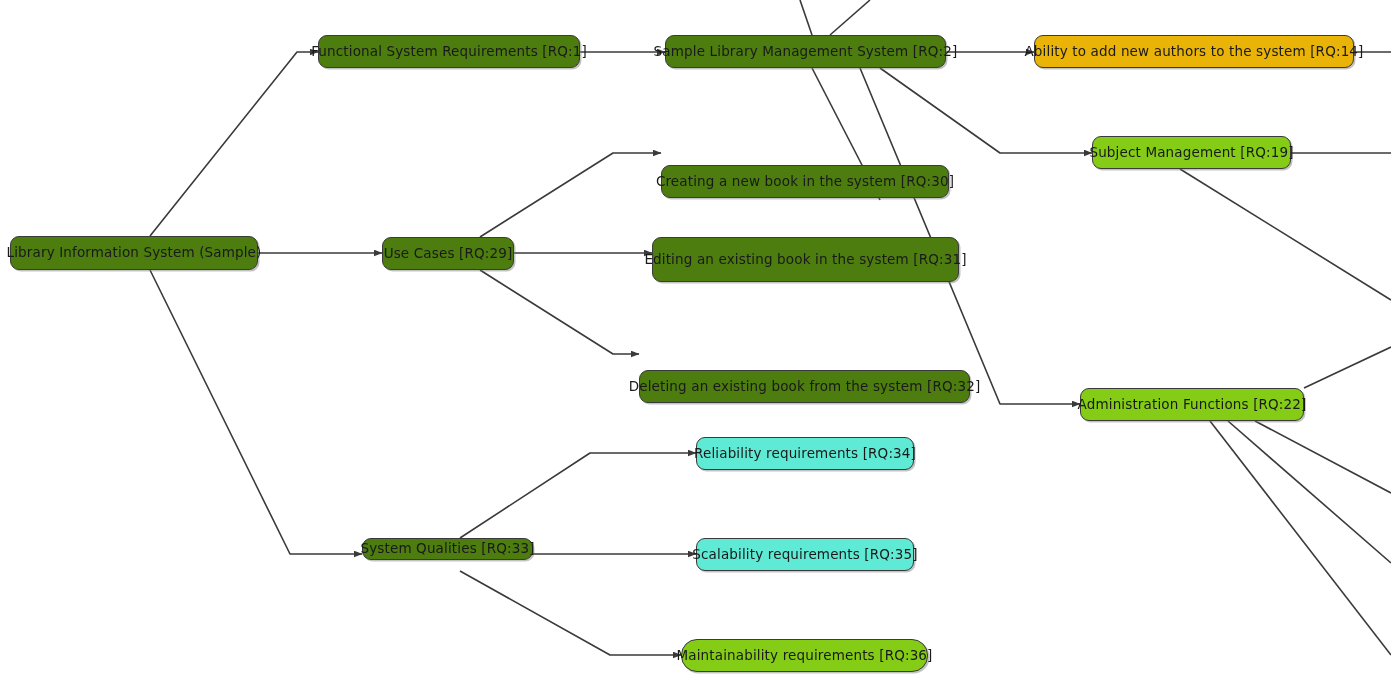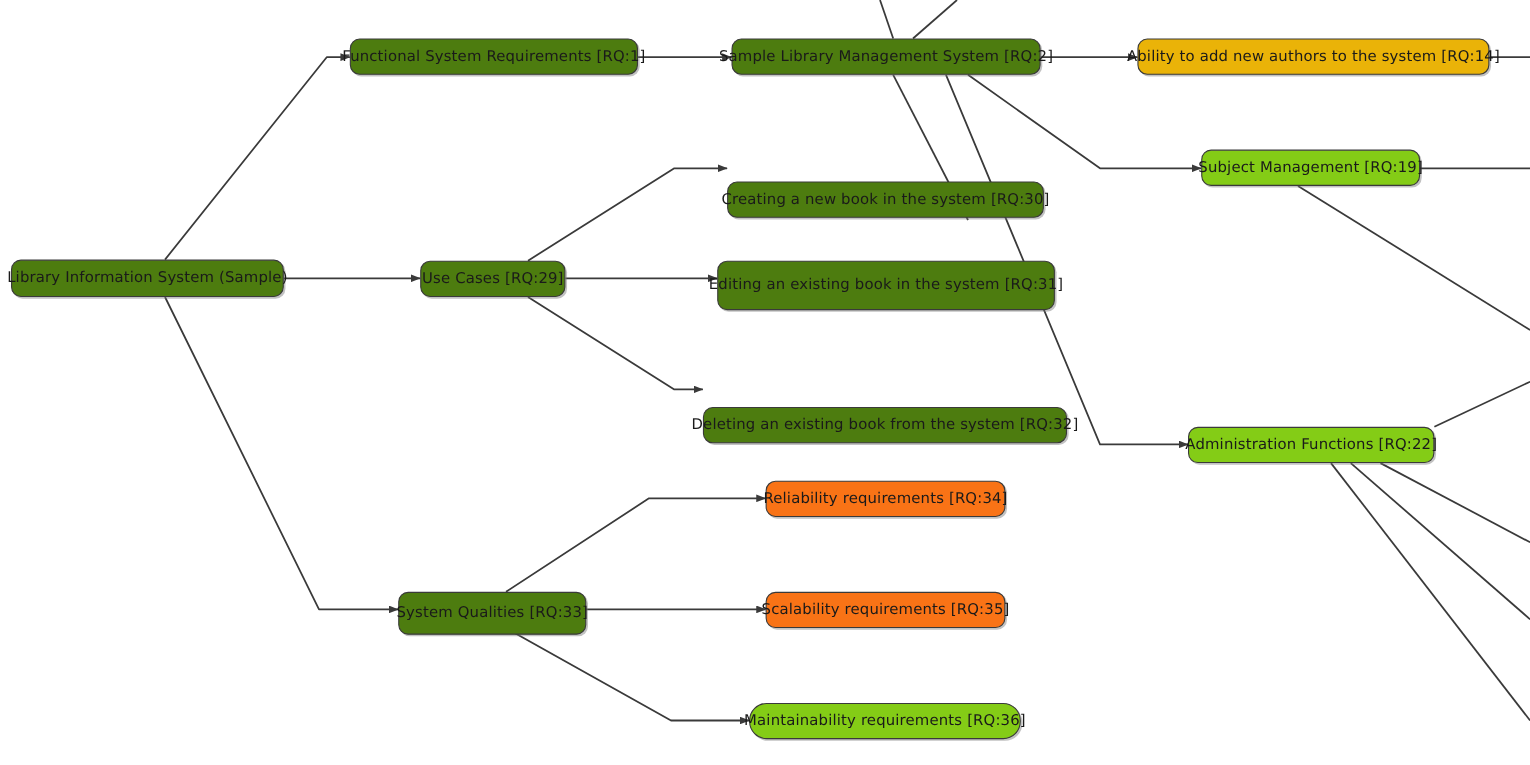--- a/index.html
+++ b/index.html
@@ -41,21 +41,21 @@
     letter-spacing: 0.15px;
     white-space: nowrap;
     box-shadow: 1.5px 1.5px 0 rgba(120,120,120,0.45);
     z-index: 5;
   }
   .node span {
     display: block;
     padding: 0 14px;
   }
   .node.orange { background: #eab308; }
-  .node.red    { background: #f97316; }
+  .node.red    { background: #5eead4; }
   .node.yellow { background: #84cc16; }
   .node.white  { background: #4d7c0f; }
 </style>
 </head>
 <body>
 
 <div id="canvas">
   <svg id="edges" viewBox="0 0 1391 695" xmlns="http://www.w3.org/2000/svg">
     <defs>
       <marker id="arrowhead" markerWidth="9" markerHeight="7" refX="8.5" refY="3.5" orient="auto" markerUnits="userSpaceOnUse">
@@ -112,21 +112,21 @@
       </div>
       <div class="node white" style="left: 661px; top: 136px; width: 288px; height: 33px; margin-top: 29px;">
         <span>Creating a new book in the system [RQ:30]</span>
       </div>
       <div class="node white" style="left: 652px; top: 237px; width: 307px; height: 45px;">
         <span>Editing an existing book in the system [RQ:31]</span>
       </div>
       <div class="node white" style="left: 639px; top: 338px; width: 331px; height: 33px; margin-top: 32px;">
         <span>Deleting an existing book from the system [RQ:32]</span>
       </div>
-      <div class="node white" style="left: 362px; top: 538px; width: 171px; height: 39px;">
+      <div class="node white" style="left: 362px; top: 538px; width: 171px; height: 22px;">
         <span>System Qualities [RQ:33]</span>
       </div>
       <div class="node red" style="left: 696px; top: 437px; width: 218px; height: 33px;">
         <span>Reliability requirements [RQ:34]</span>
       </div>
       <div class="node red" style="left: 696px; top: 538px; width: 218px; height: 33px; text-align: center;">
         <span>Scalability requirements [RQ:35]</span>
       </div>
       <div class="node yellow" style="left: 681px; top: 639px; width: 247px; height: 33px; border-radius: 16px;">
         <span>Maintainability requirements [RQ:36]</span>

